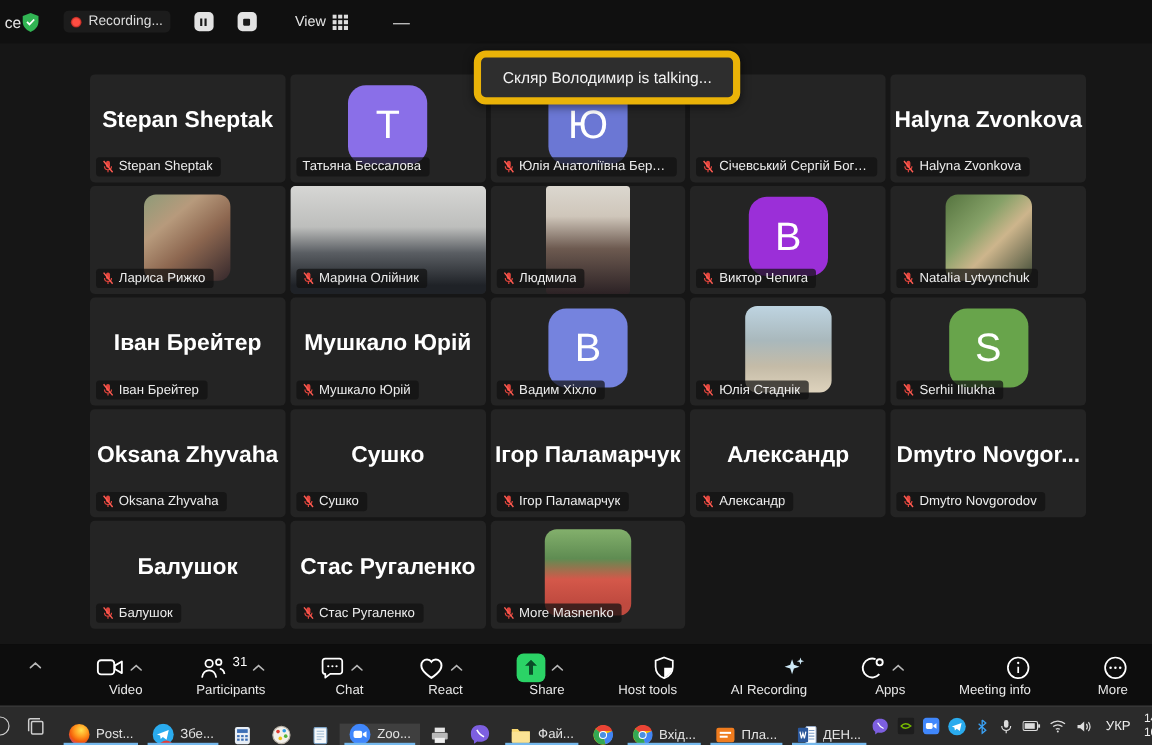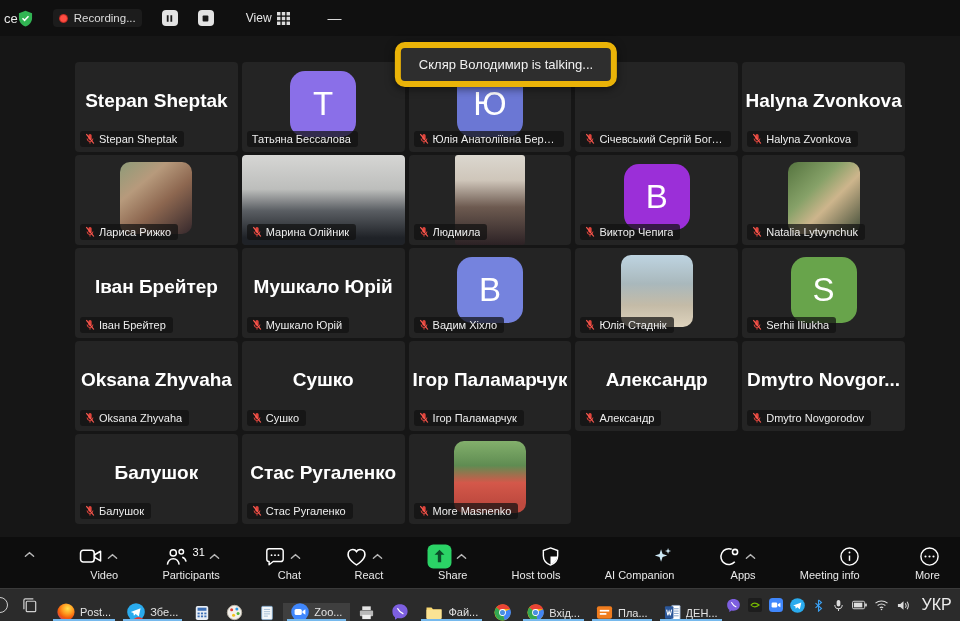--- a/index.html
+++ b/index.html
@@ -67,21 +67,21 @@
   .tb-start{display:flex;align-items:center;gap:14px;padding:0 10px 0 0;}
   .search-circle{width:14px;height:14px;border:1.6px solid #cfcfcf;border-radius:50%;margin-left:-8px;}
   .tb-apps{display:flex;align-items:flex-end;}
   .tb-app{position:relative;display:flex;align-items:center;gap:5px;padding:0 8px;color:#e3e3e3;font-size:11px;}
   .tb-app.active{background:#3f3f3f;}
   .tb-app.open::after{content:"";position:absolute;left:4px;right:4px;bottom:0;height:2.5px;background:#76b9ed;}
   .tb-app .lbl{white-space:nowrap;max-width:34px;overflow:hidden;}
   .tg-badge{position:absolute;left:14px;top:14px;background:#e53935;color:#fff;font-size:8px;width:11px;height:11px;
     border-radius:50%;display:flex;align-items:center;justify-content:center;}
   .tb-tray{margin-left:auto;display:flex;align-items:center;gap:7px;padding-right:0;}
-  .lang{color:#ececec;font-size:16px;margin:0 4px;}
+  .lang{color:#ececec;font-size:11px;margin:0 4px;}
   .clock{color:#ececec;font-size:10px;line-height:11px;text-align:left;width:22px;overflow:hidden;white-space:nowrap;}
 </style>
 </head>
 <body>
 
 <div class="screen">
 
   <header class="topbar">
     <span class="title-frag">ce</span>
     <div class="topbar-right">
@@ -527,21 +527,21 @@
       </div>
       <div class="tool">
         <div class="tool-top">
           <span class="ic">
             <svg viewBox="0 0 24 24" width="23" height="23">
               <path d="M10.5 4.5l1.6 4.9 4.9 1.6-4.9 1.6-1.6 4.9-1.6-4.9L4 11l4.9-1.6z" fill="#cde8f5"></path>
               <path d="M17.8 3l.8 2.4 2.4.8-2.4.8-.8 2.4-.8-2.4-2.4-.8 2.4-.8z" fill="#cde8f5"></path>
             </svg>
           </span>
         </div>
-        <div class="tool-label">AI Companion</div>
+        <div class="tool-label">AI Recording</div>
       </div>
       <div class="tool">
         <div class="tool-top">
           <span class="ic">
             <svg viewBox="0 0 24 24" width="22" height="22" fill="none" stroke="#fff" stroke-width="1.7">
               <path d="M13.8 3.6a8.6 8.6 0 103.4 13.7"></path>
               <circle cx="17.5" cy="6.5" r="2.8"></circle>
             </svg>
           </span>
           <span class="ic">

